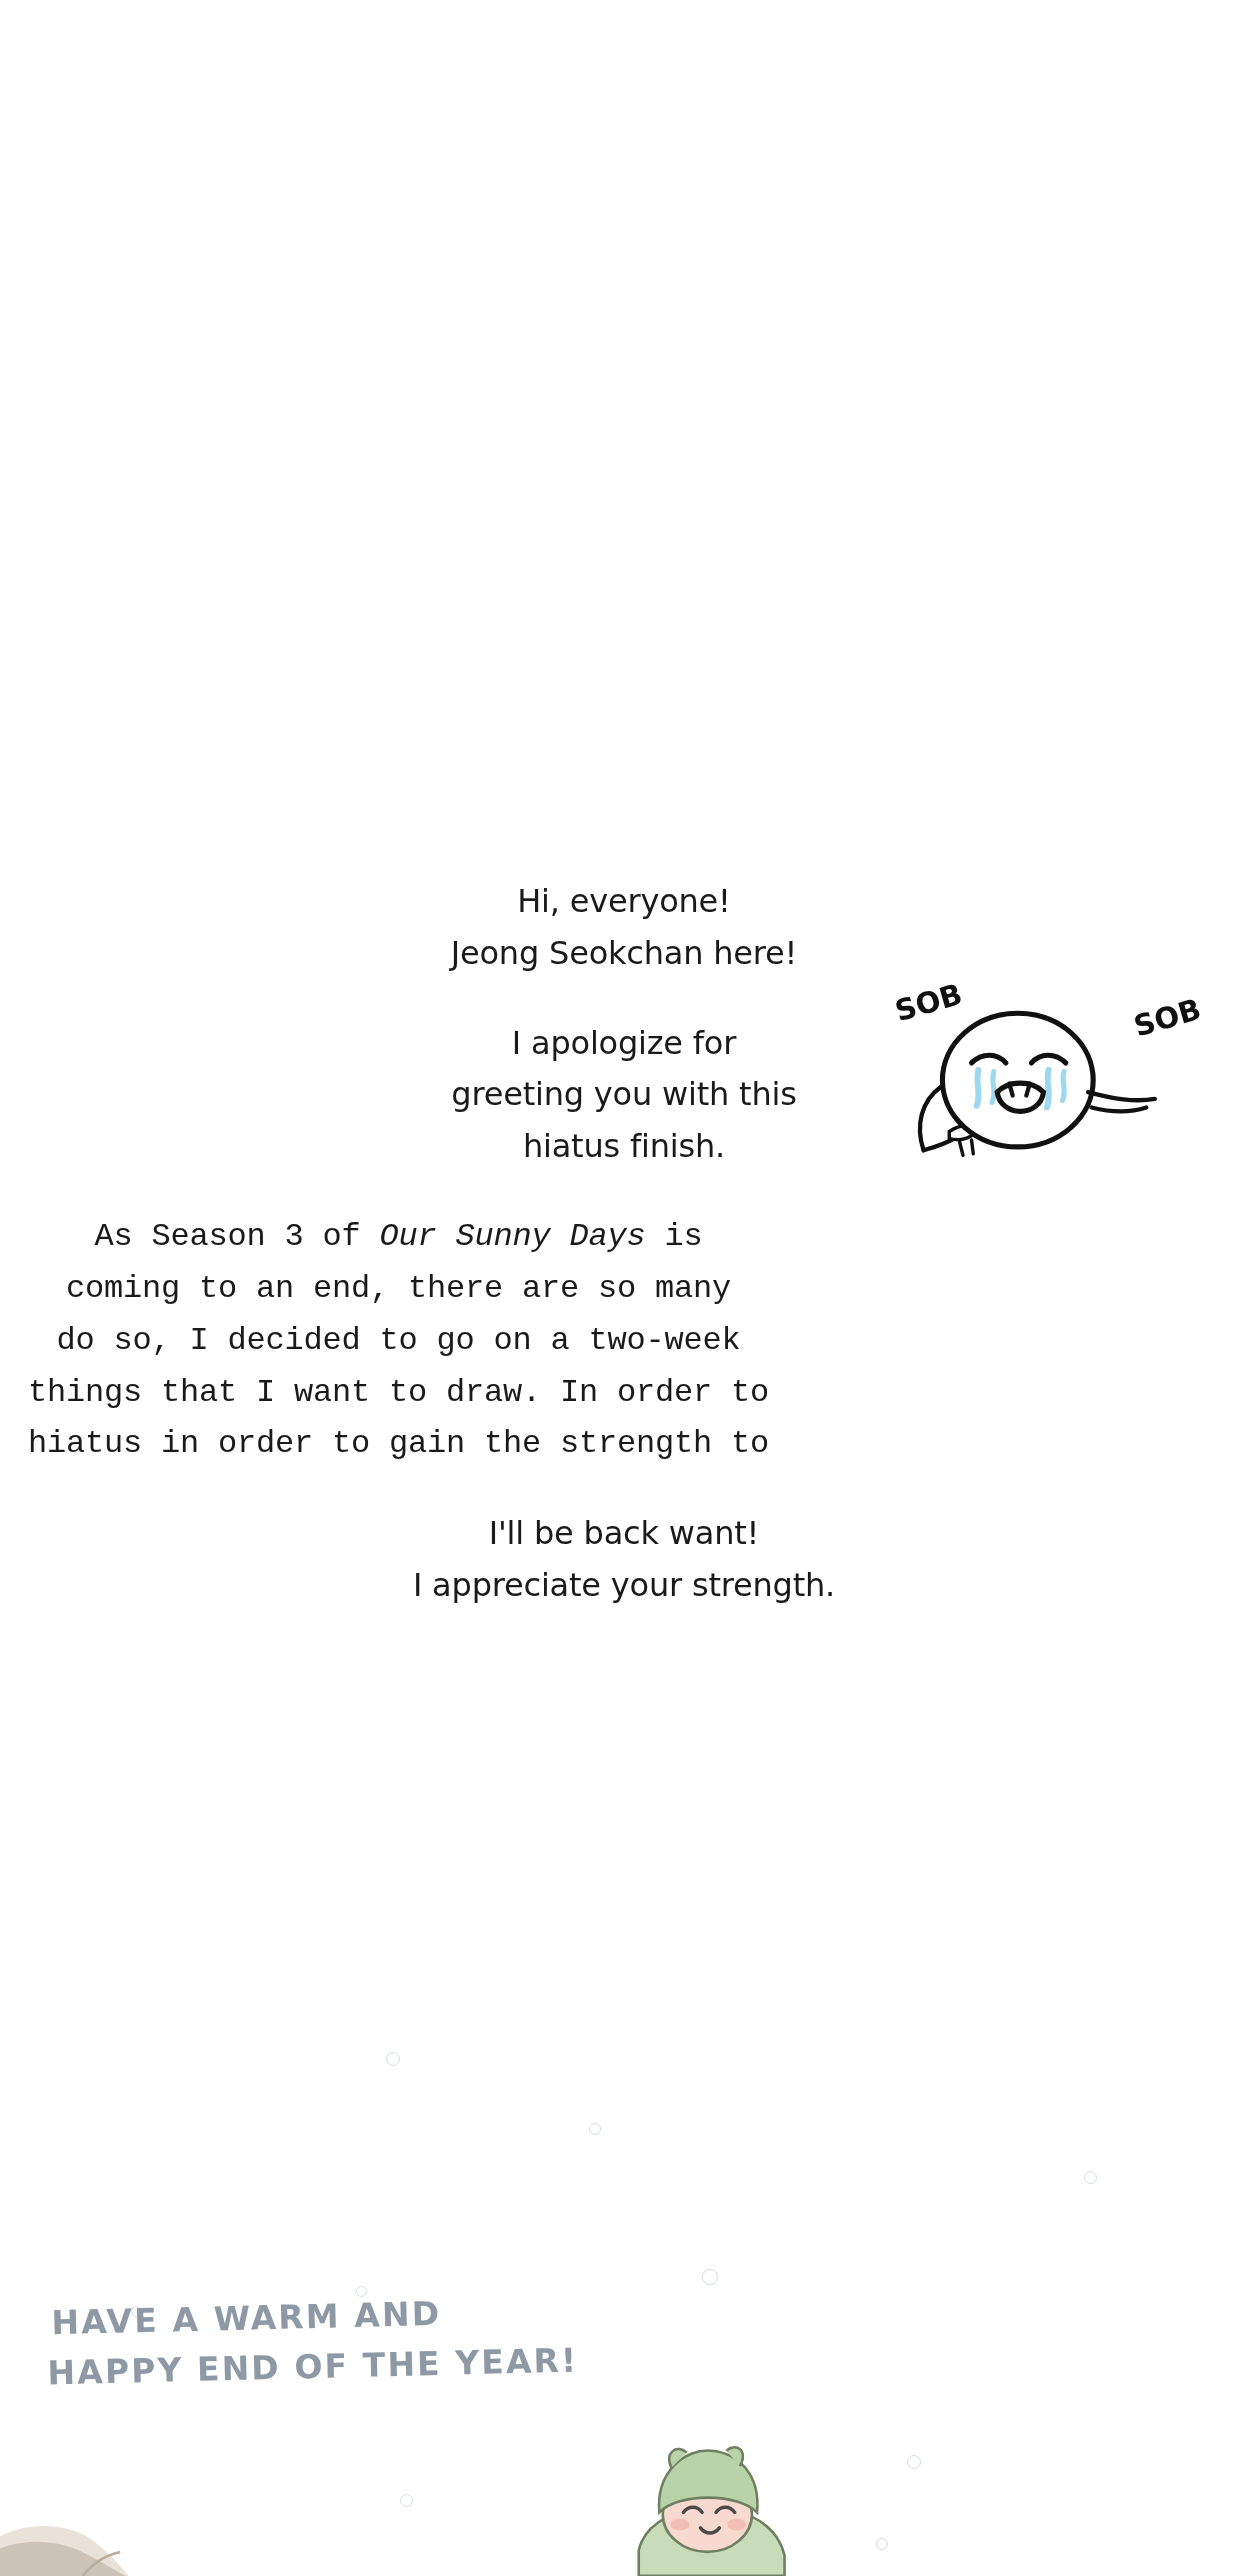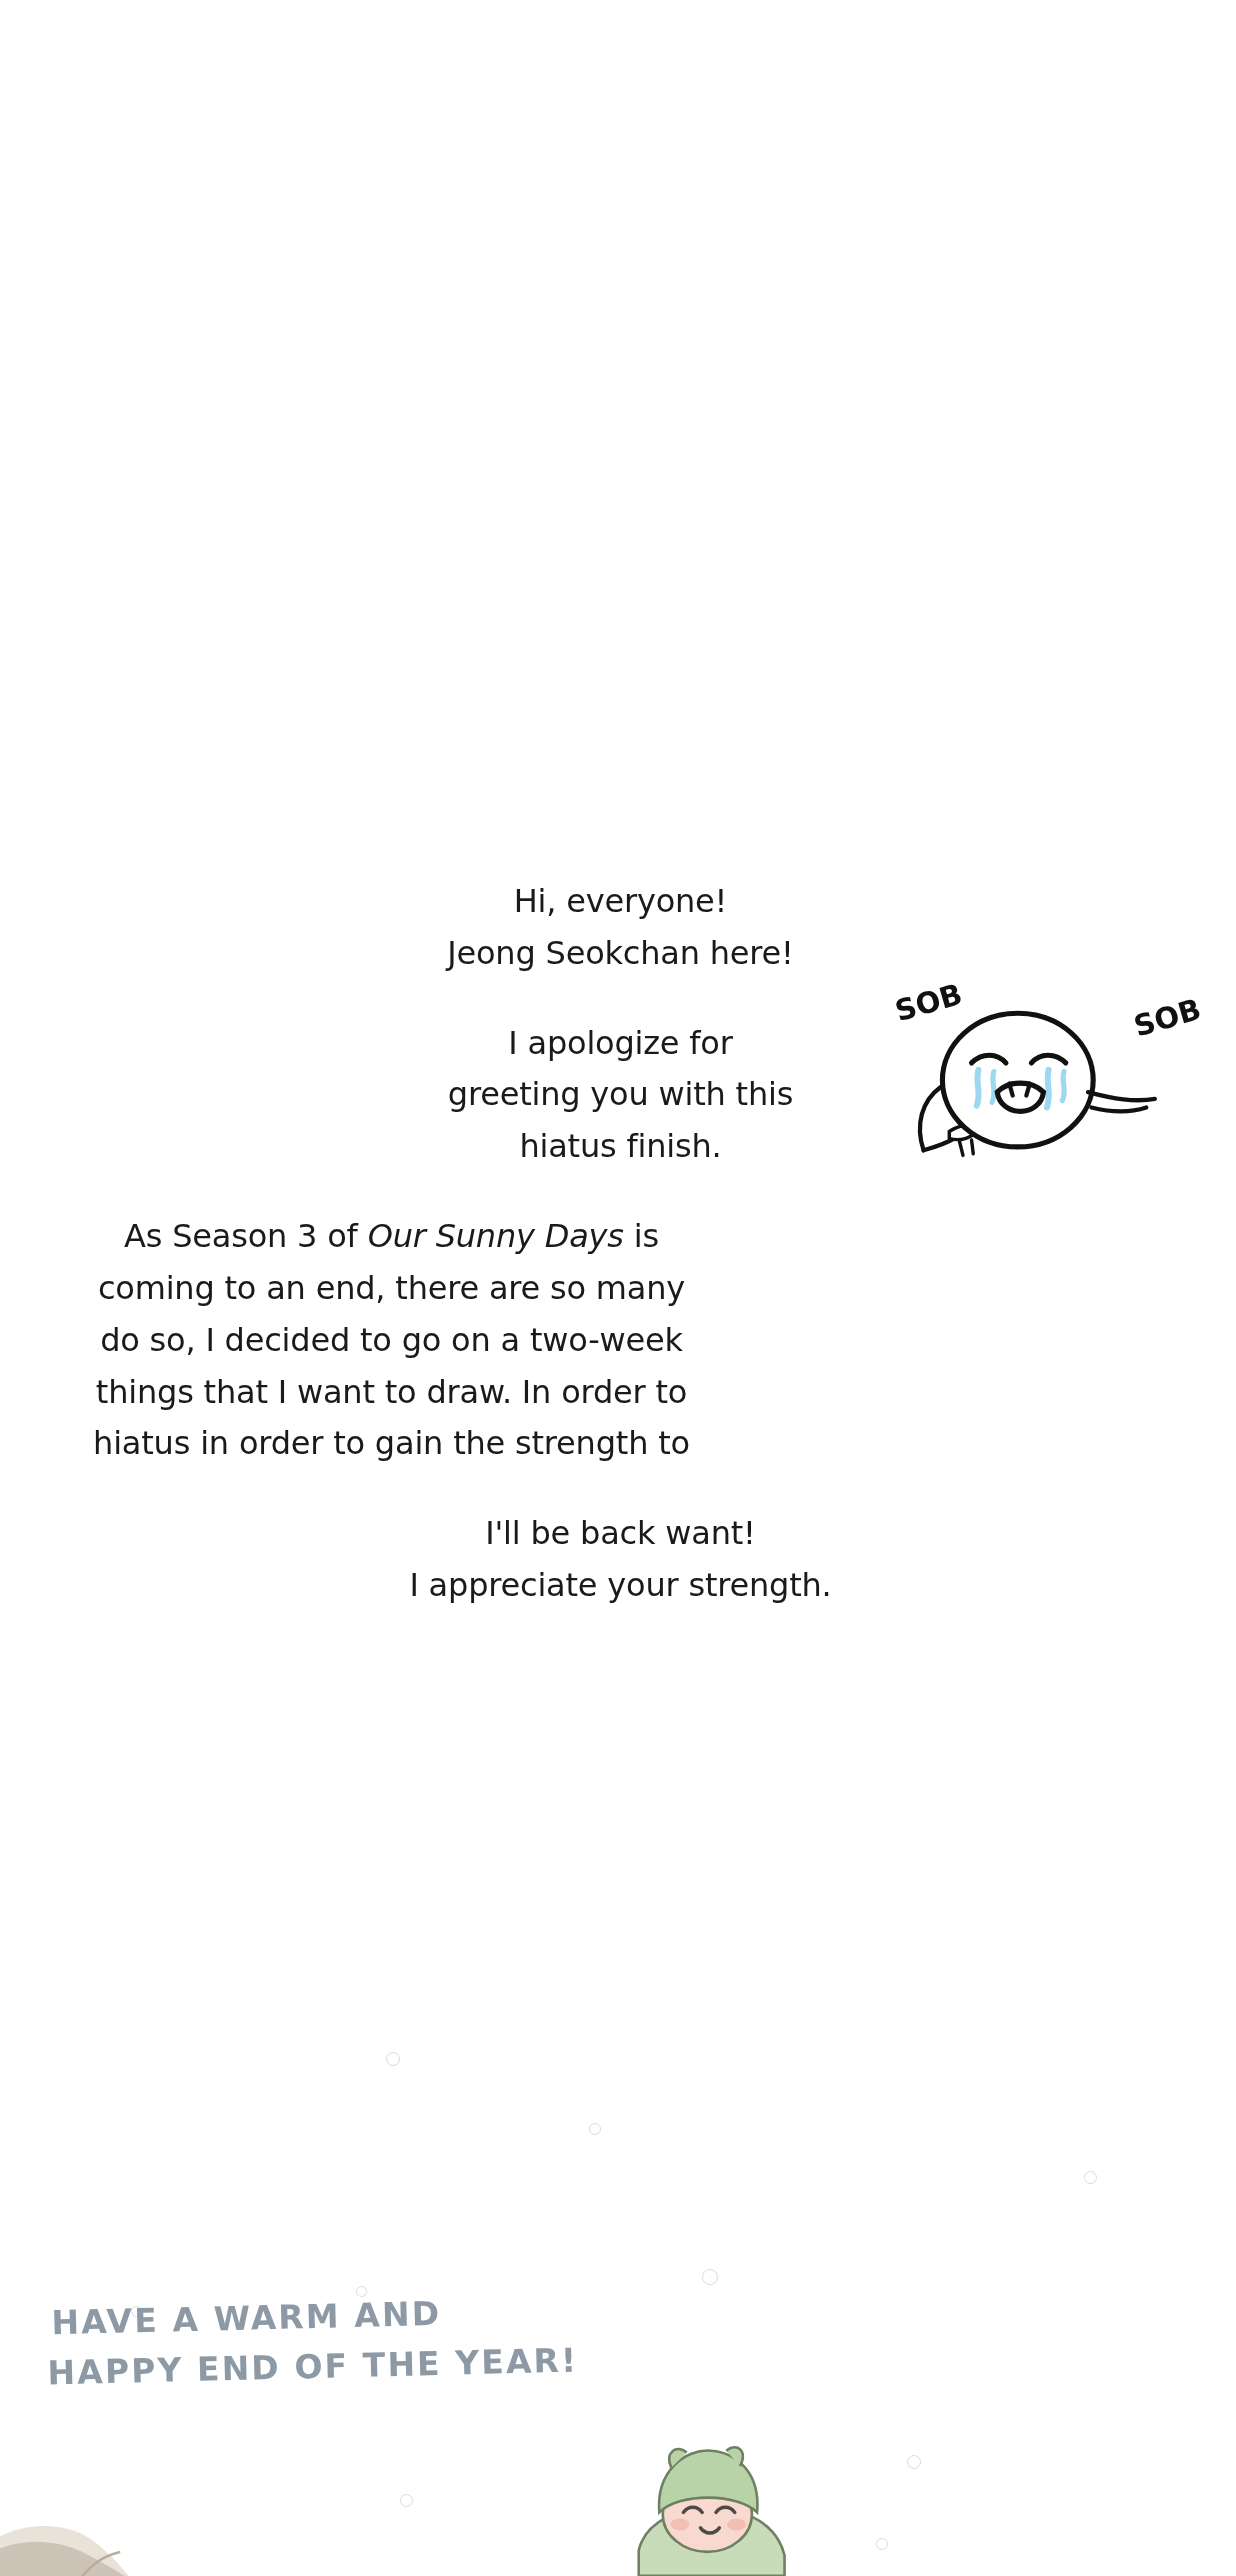--- a/index.html
+++ b/index.html
@@ -29,37 +29,38 @@
     top: 876px;
     width: 1236px;
     text-align: center;
     color: #1a1a1a;
     font-family: "DejaVu Sans", sans-serif;
     font-size: 32px;
     line-height: 1.62;
     letter-spacing: -0.2px;
   }
   .note .para {
-    margin: 0 0 38px 5px;
+    margin: 0 0 38px 12px;
   }
   .note .para:last-child {
     margin-bottom: 0;
   }
   .note .line {
     display: block;
   }
   .note em,
   .note .ital {
     font-style: italic;
   }
 
   .para-wide {
     width: 773px;
     margin-left: auto;
     margin-right: auto;
+    font-family: Liberation Mono, monospace;
   }
 
   
   .doodle {
     position: absolute;
     left: 889px;
     top: 979px;
     width: 309px;
     height: 197px;
   }

